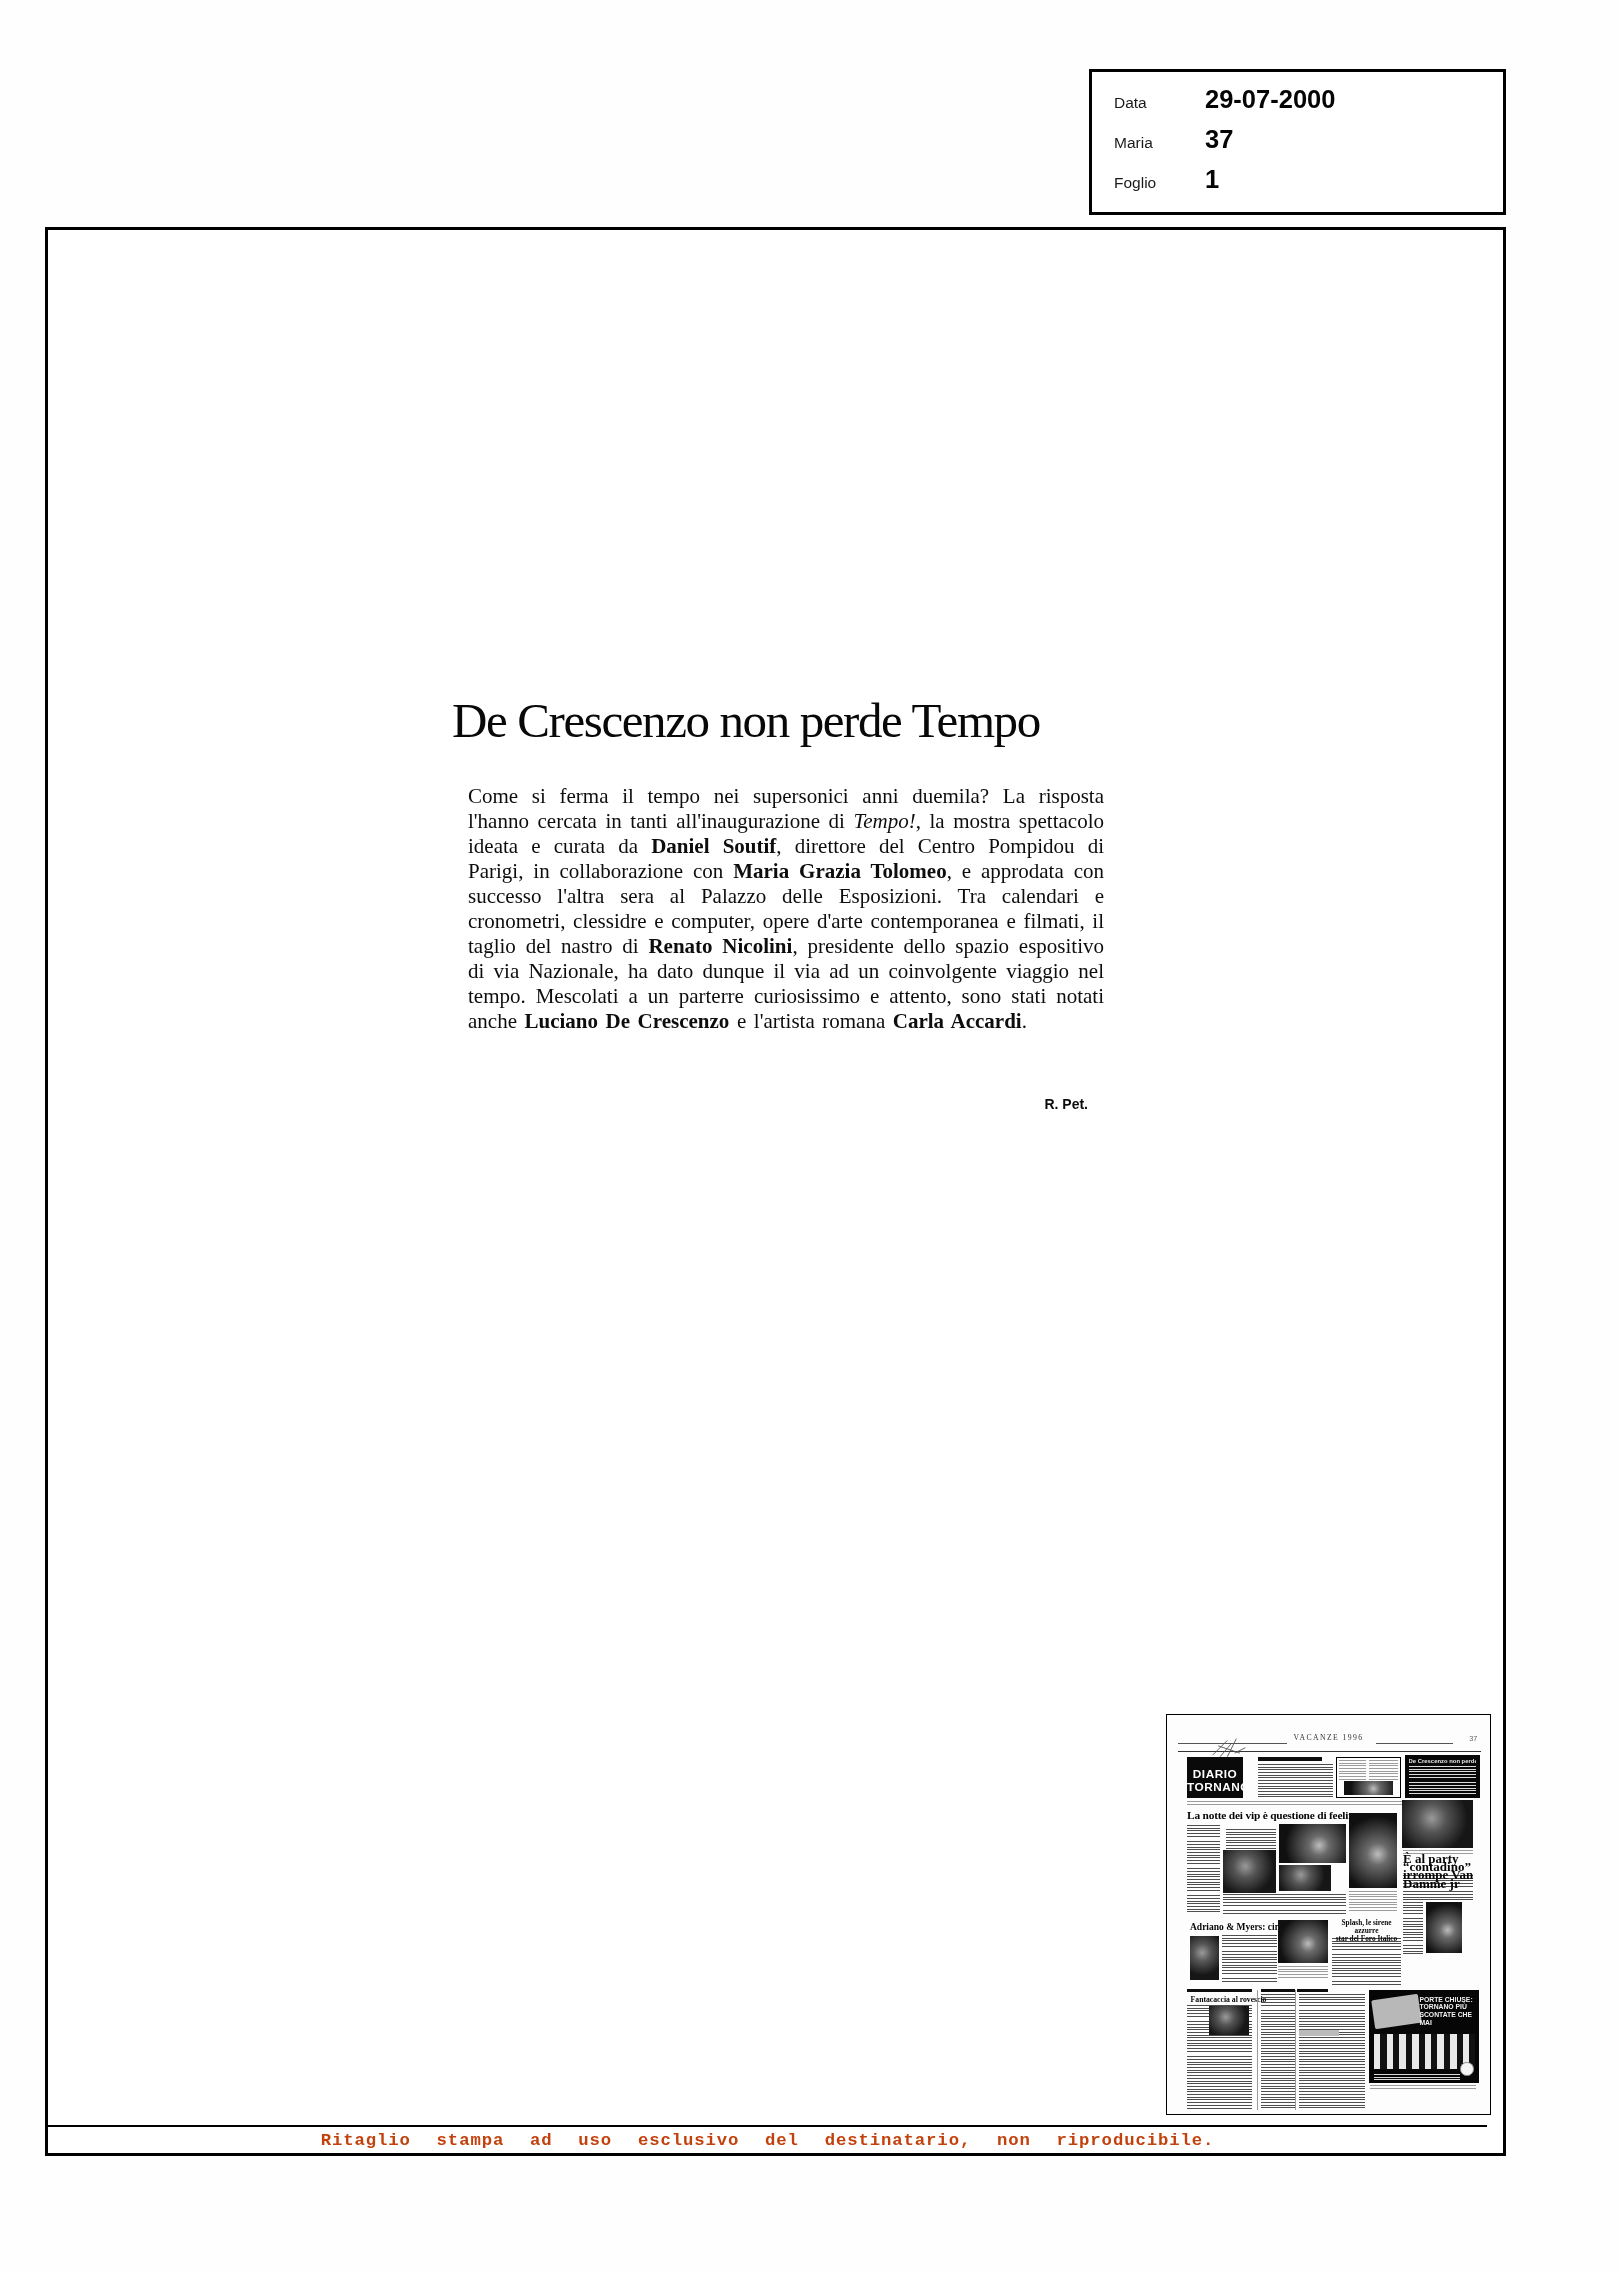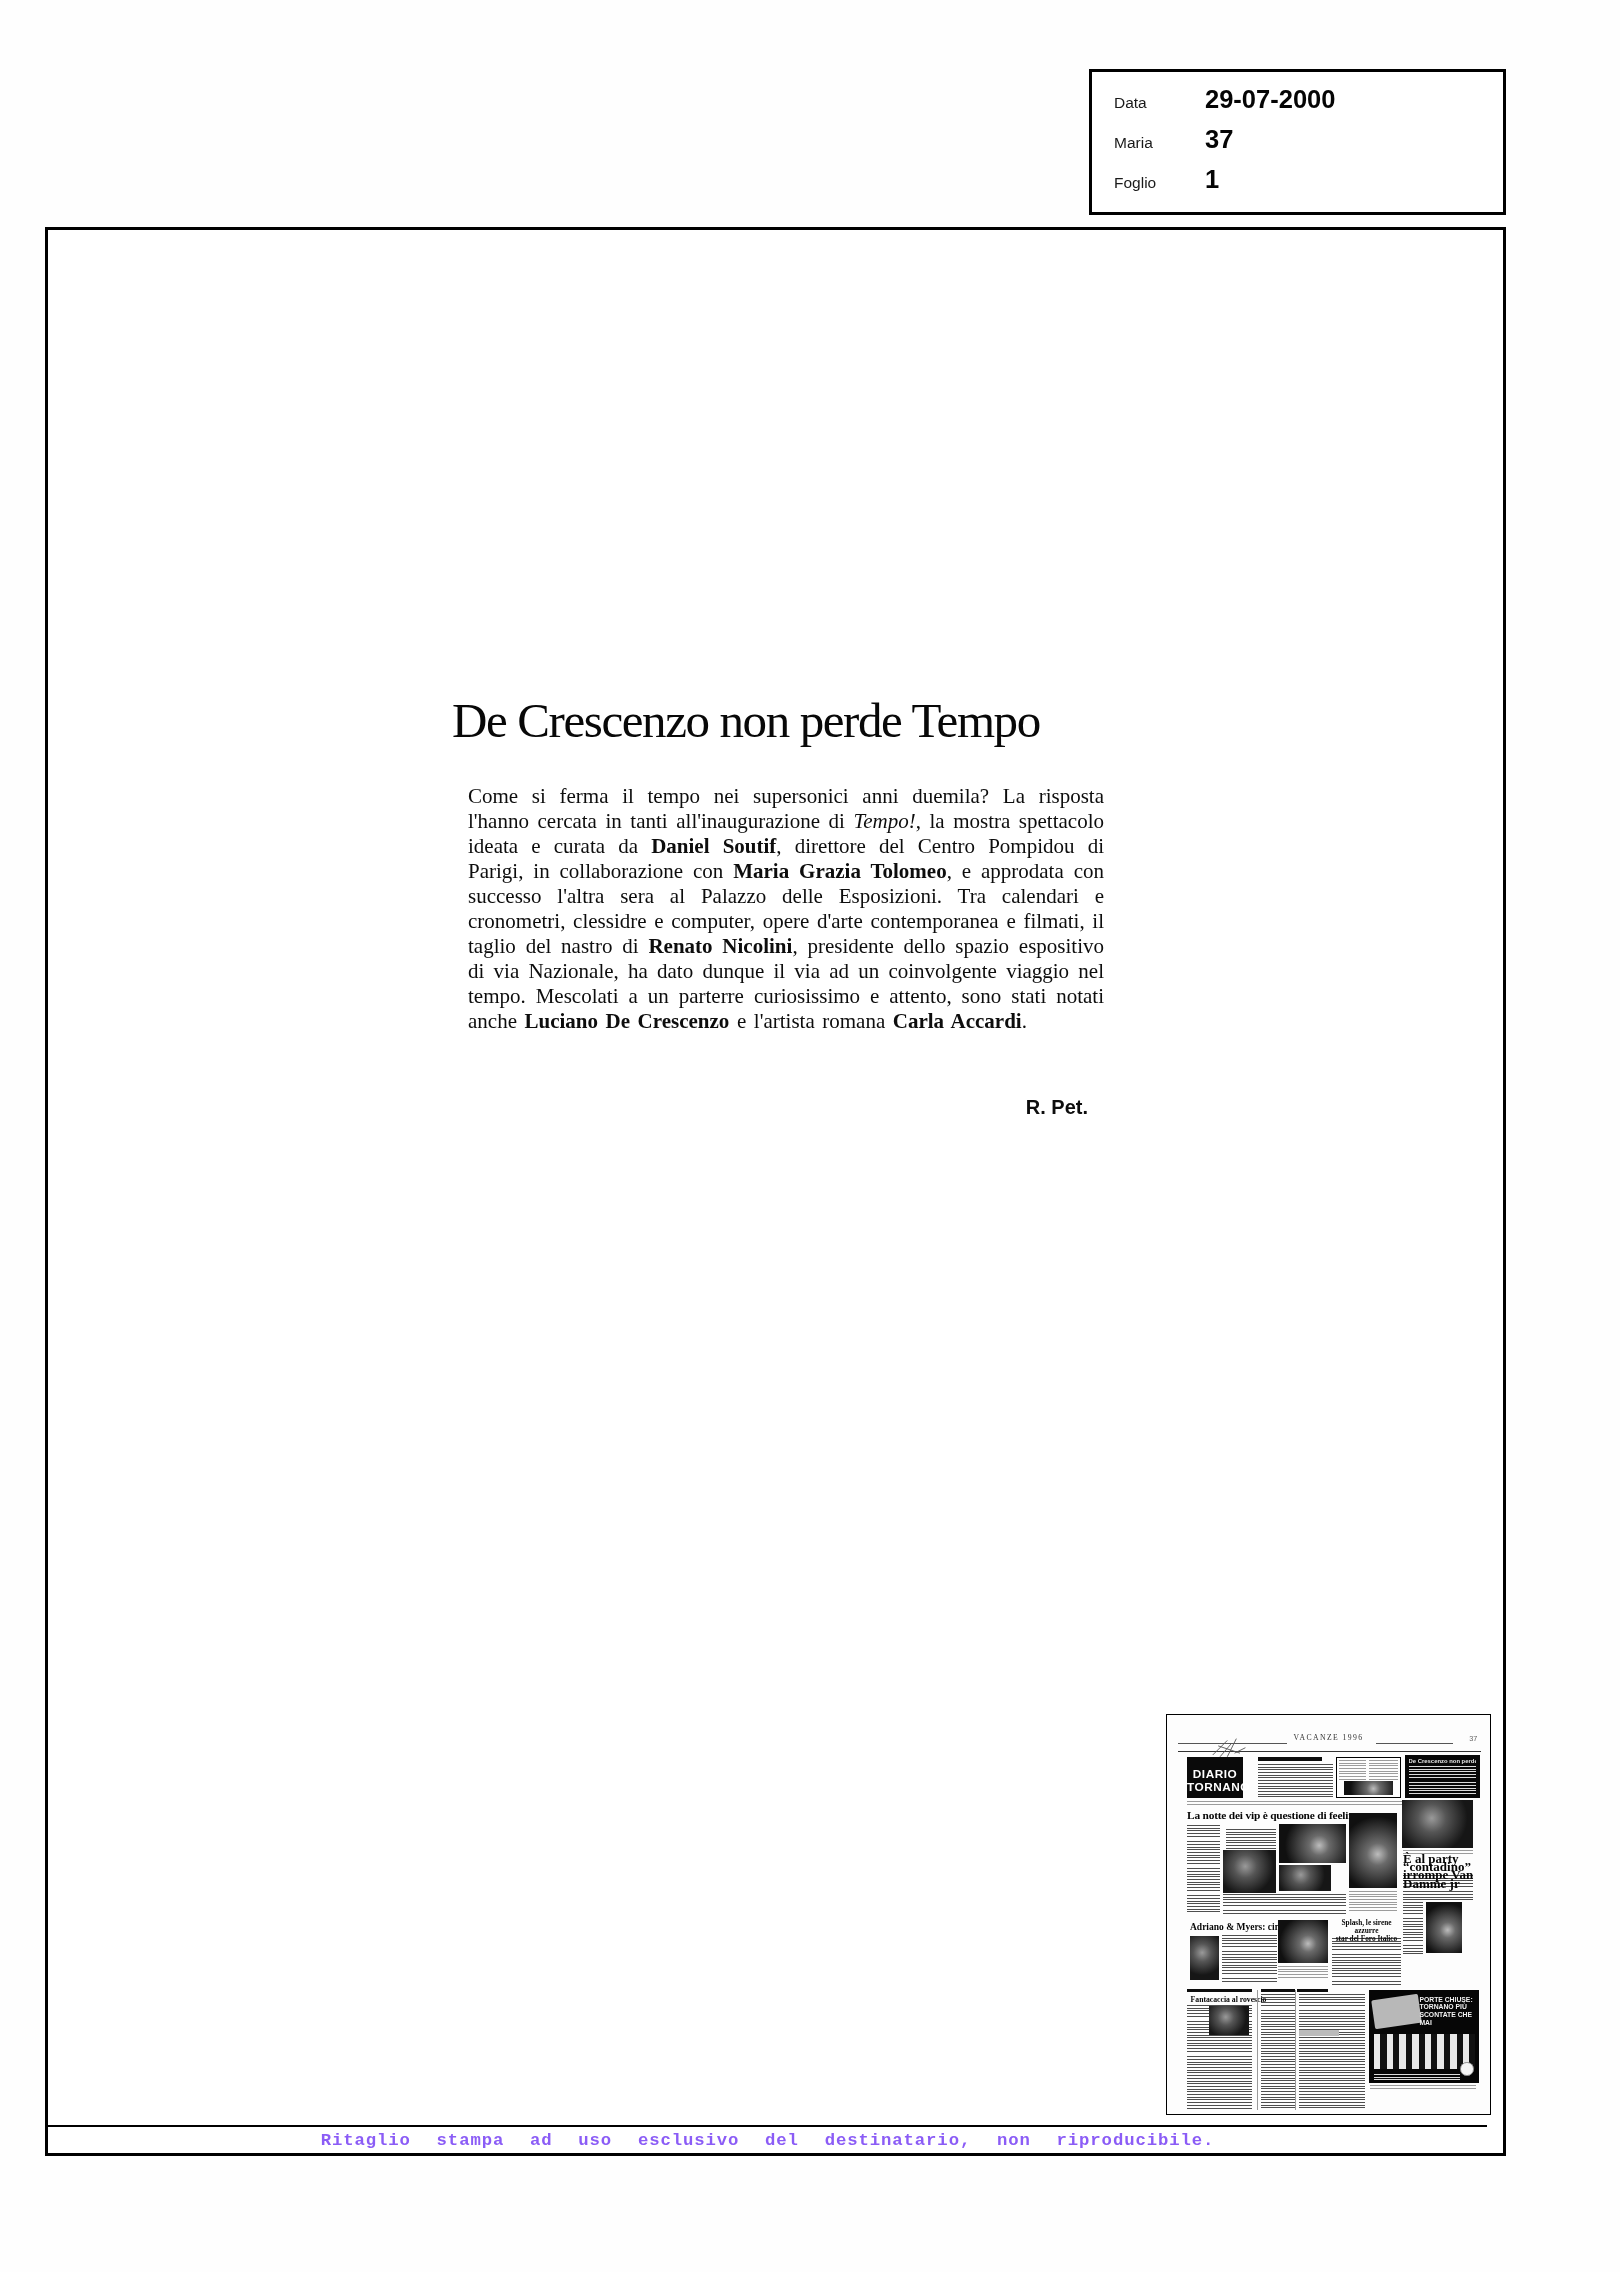--- a/index.html
+++ b/index.html
@@ -25,27 +25,27 @@
             border:3.6px solid #000;box-sizing:border-box;background:#fff;}
 
   .article-title{position:absolute;left:404px;top:462px;width:642px;
                  font-size:49px;letter-spacing:-1.4px;white-space:nowrap;color:#080808;}
   .article-body{position:absolute;left:404px;top:538px;width:636px;
                 font-size:21px;line-height:25px;text-align:justify;color:#0d0d0d;
                 word-spacing:2.3px;margin:16px;}
   .seg-bold{font-weight:bold;}
   .seg-italic{font-style:italic;}
   .article-byline{position:absolute;left:404px;top:866px;width:636px;text-align:right;
-                  font-family:"Liberation Sans", sans-serif;font-weight:bold;font-size:20px;color:#0d0d0d;}
+                  font-family:"Liberation Sans", sans-serif;font-weight:bold;font-size:14px;color:#0d0d0d;}
 
   
   .footer-strip{position:absolute;left:0;right:16px;bottom:0;height:26px;
                 border-top:2.7px solid #000;display:flex;align-items:center;justify-content:center;
                 font-family:"Liberation Mono","DejaVu Sans Mono",monospace;font-weight:bold;
-                font-size:17.3px;letter-spacing:0.9px;word-spacing:14.5px;color:#8b5cf6;background:#fff;}
+                font-size:17.3px;letter-spacing:0.9px;word-spacing:14.5px;color:#c2410c;background:#fff;}
 
   
   .thumb{position:absolute;left:1118px;top:1484px;width:325px;height:401px;
          border:1.8px solid #000;box-sizing:border-box;background:#fdfdfd;
          font-family:"Liberation Sans", sans-serif;color:#111;}
   .thumb *{box-sizing:border-box;}
   .t-abs{position:absolute;}
   .t-rule{background:#555;height:0.9px;}
   .t-masthead{top:18px;left:0;width:100%;text-align:center;font-size:7.7px;letter-spacing:1.4px;
               color:#333;font-family:"Liberation Serif", serif;}

